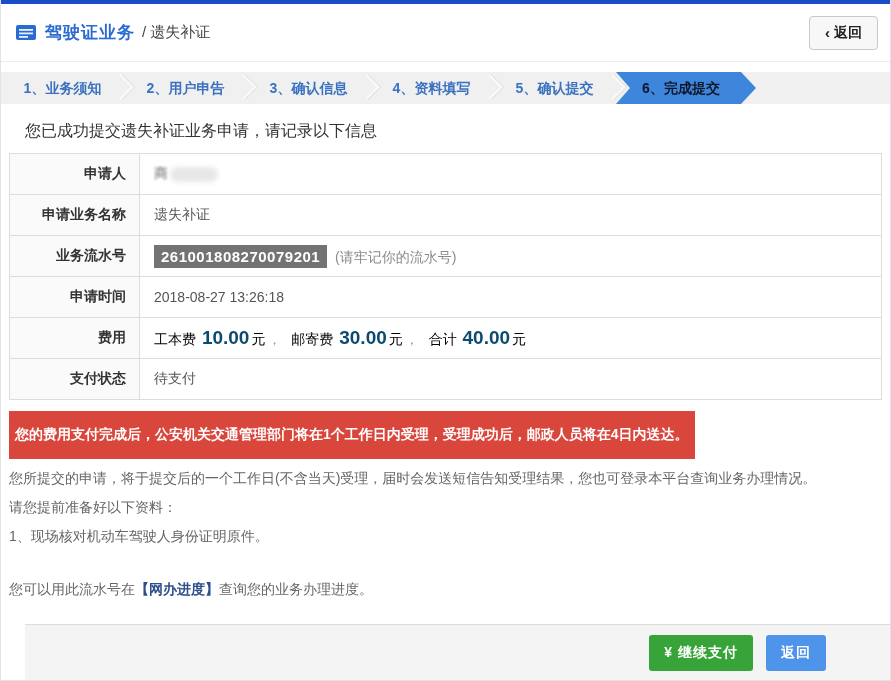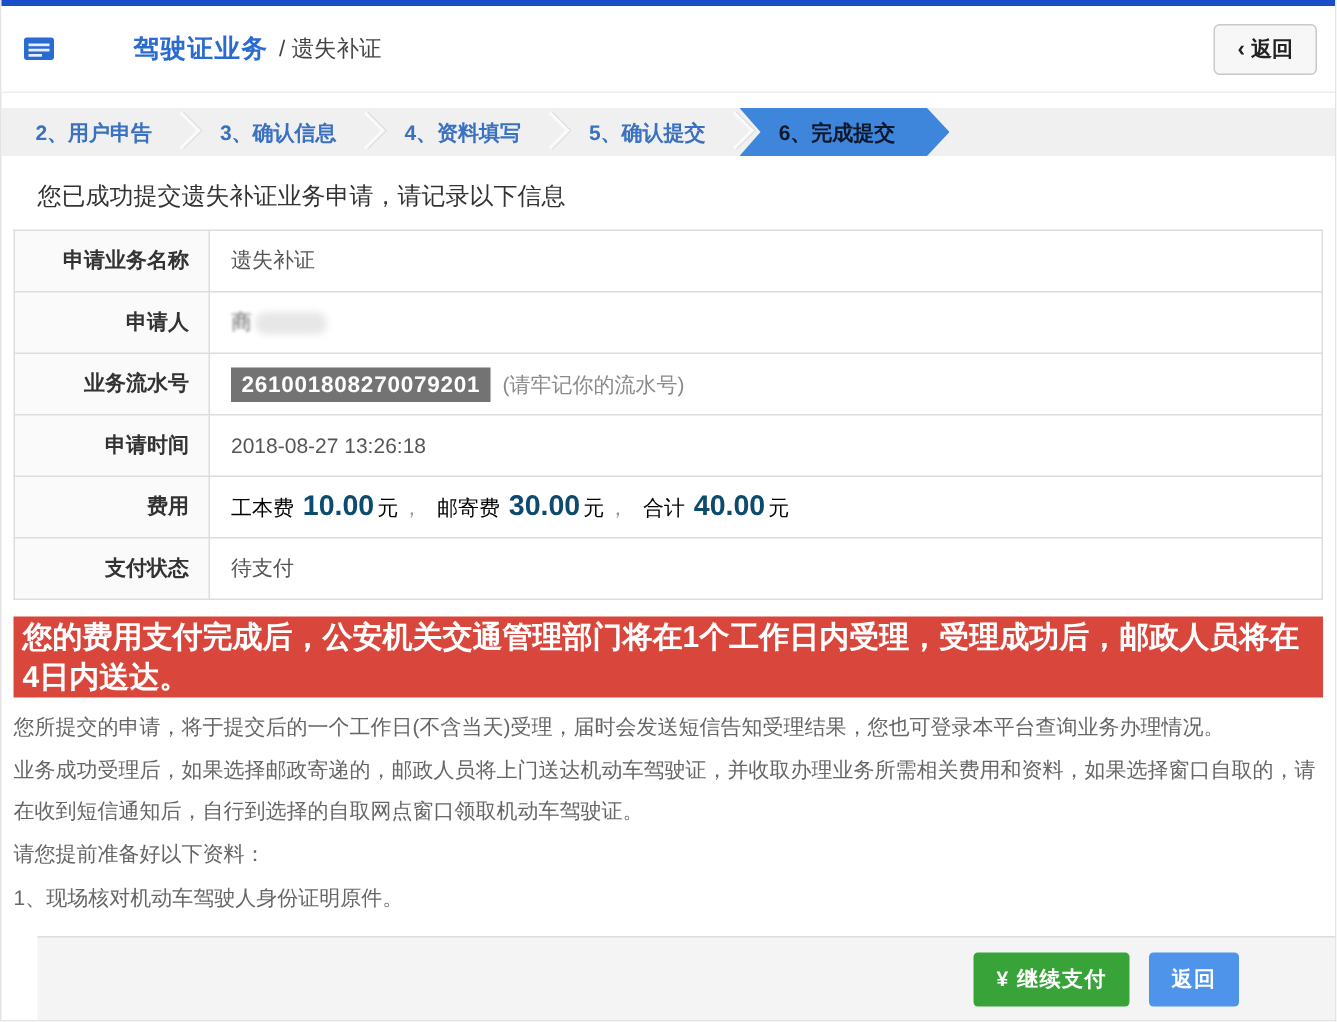--- a/index.html
+++ b/index.html
@@ -9,21 +9,21 @@
           border-left:1px solid #e3e3e3; border-right:1px solid #e3e3e3; border-bottom:1px solid #e3e3e3; }
 
   
   .topbar { height:4px; background:#1a4ec8; }
 
   
   .header { height:58px; display:flex; align-items:center; justify-content:space-between;
             padding:0 12px 0 14px; border-bottom:1px solid #ededed; background:#fff; }
   .header-left { display:flex; align-items:center; }
   .hicon { display:inline-flex; margin-right:8px; }
-  .htitle { color:#2a6bd2; font-size:17px; font-weight:bold; letter-spacing:1px;margin-left:44px; }
+  .htitle { color:#2a6bd2; font-size:17px; font-weight:bold; letter-spacing:1px; }
   .hcrumb { color:#444; font-size:15px; margin-left:7px; }
   .back-btn { display:inline-flex; align-items:center; gap:4px; background:#f7f7f7;
               border:1px solid #c9c9c9; border-radius:4px; padding:7px 15px; cursor:pointer;
               font-family:inherit; }
   .back-btn .chev { color:#222; font-size:15px; font-weight:bold; line-height:1; }
   .back-btn .lbl { color:#222; font-size:14px; font-weight:bold; }
 
   
   .steps { margin-top:10px; height:32px; background:#f0f0f0; display:flex; position:relative; }
   .step { width:123px; line-height:32px; text-align:center; color:#3a71c1; font-weight:bold;
@@ -48,21 +48,21 @@
             font-size:15px; padding:3px 7px; letter-spacing:0.5px; }
   .serial-note { color:#8a8a8a; margin-left:4px; }
   .applicant-char { filter:blur(1.2px); color:#666; }
   .redact { display:inline-block; width:48px; height:15px; background:#e7e7e7;
             border-radius:8px; filter:blur(2.5px); vertical-align:middle; margin-left:2px; }
   .fee-label { color:#000000; }
   .fee-num { color:#0c4a6e; font-size:19px; font-weight:bold; margin:0 2px; }
   .fee-sep { color:#999; margin:0 6px 0 2px; }
 
   .notice { display:inline-block; margin:11px 0 4px; background:#d9463c; color:#fff;
-            font-weight:bold; font-size:20px; padding:0 6px; }
+            font-weight:bold; font-size:14px; padding:15px 6px; }
   .para { color:#666; font-size:14px; line-height:27px; margin-top:2px; }
   .progress-para { margin-top:26px; }
   .progress-link { color:#2d4e8a; font-weight:bold; text-decoration:none; cursor:pointer; }
 
   
   .footer { height:56px; background:#f4f4f4; border-top:1px solid #dcdcdc;
             display:flex; align-items:center; justify-content:flex-end; gap:13px;
             padding-right:64px;margin-left:24px; }
   .btn { border:none; border-radius:3px; color:#fff; font-size:14px; font-weight:bold;
          padding:9px 15px; cursor:pointer; font-family:inherit; letter-spacing:1px; }
@@ -90,20 +90,24 @@
       <span class="hcrumb">/ 遗失补证</span>
     </div>
     <button class="back-btn">
       <span class="chev">‹</span>
       <span class="lbl">返回</span>
     </button>
   </div>
 
   <div class="steps">
     <div class="step">
+      <span>1、业务须知</span>
+      <i class="sep"></i>
+    </div>
+    <div class="step">
       <span>2、用户申告</span>
       <i class="sep"></i>
     </div>
     <div class="step">
       <span>3、确认信息</span>
       <i class="sep"></i>
     </div>
     <div class="step">
       <span>4、资料填写</span>
       <i class="sep"></i>
@@ -116,28 +120,28 @@
       <span>6、完成提交</span>
     </div>
   </div>
 
   <div class="content">
     <div class="message">您已成功提交遗失补证业务申请，请记录以下信息</div>
 
     <table class="info">
       <tbody>
           <tr>
-        <td class="lbl">申请业务名称</td>
-        <td class="val">遗失补证</td>
-      </tr>
-      <tr>
         <td class="lbl">申请人</td>
         <td class="val">
           <span class="applicant-char">商</span><span class="redact"></span>
         </td>
+      </tr>
+      <tr>
+        <td class="lbl">申请业务名称</td>
+        <td class="val">遗失补证</td>
       </tr>
       <tr>
         <td class="lbl">业务流水号</td>
         <td class="val">
           <span class="serial">261001808270079201</span>
           <span class="serial-note">(请牢记你的流水号)</span>
         </td>
       </tr>
       <tr>
         <td class="lbl">申请时间</td>
@@ -157,23 +161,25 @@
       <tr>
         <td class="lbl">支付状态</td>
         <td class="val">待支付</td>
       </tr>
     </tbody>
       </table>
 
     <div class="notice">您的费用支付完成后，公安机关交通管理部门将在1个工作日内受理，受理成功后，邮政人员将在4日内送达。</div>
 
     <p class="para">您所提交的申请，将于提交后的一个工作日(不含当天)受理，届时会发送短信告知受理结果，您也可登录本平台查询业务办理情况。</p>
-    <p class="para">业务成功受理后，如果选择邮政寄递的，邮政人员将上门送达机动车驾驶证，并收取办理业务所需相关费用和资料，如果选择窗口自取的，请在收到短信通知后，自行到选择的自取网点窗口领取机动车驾驶证。</p>
     <p class="para">请您提前准备好以下资料：</p>
     <p class="para">1、现场核对机动车驾驶人身份证明原件。</p>
 
+    <p class="para progress-para">
+      <span>您可以用此流水号在</span><a class="progress-link">【网办进度】</a><span>查询您的业务办理进度。</span>
+    </p>
   </div>
 
   <div class="footer">
     <button class="btn btn-green">¥ 继续支付</button>
     <button class="btn btn-blue">返回</button>
   </div>
 </div>
 
 </body></html>

